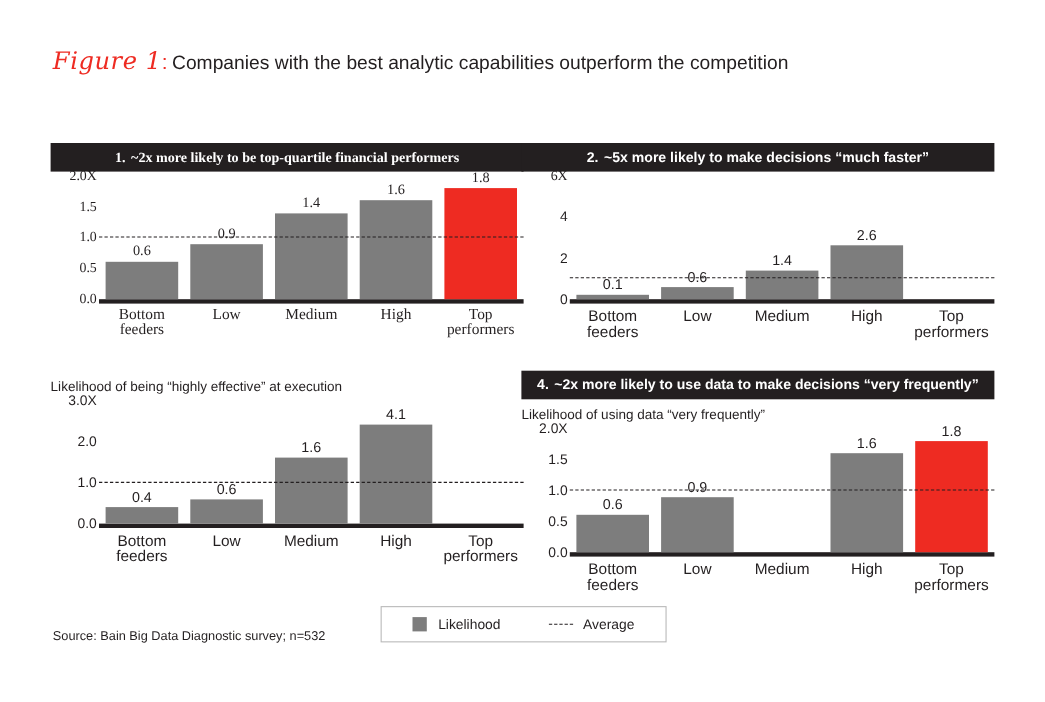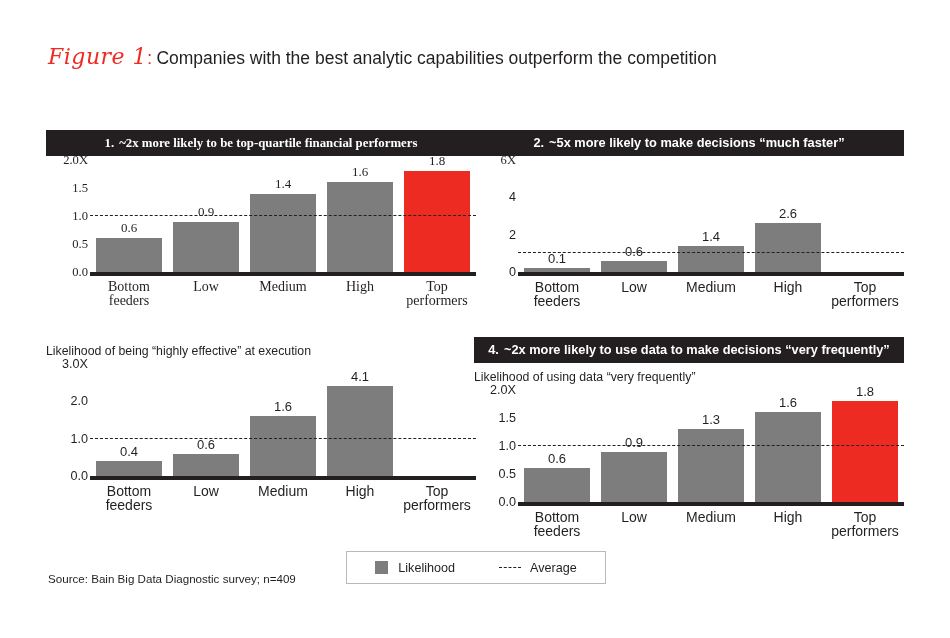--- a/index.html
+++ b/index.html
@@ -380,24 +380,20 @@
           <div>Bottom</div>
           <div>feeders</div>
         </div>
         <div class="bar-slot" style="left: 83px; height: 112px;">
           <div class="bar" style="height: 50.4px;"></div>
           <div class="bar-value" style="bottom: 52.4px;">0.9</div>
         </div>
         <div class="cat-label" style="left: 76px;">
           <div>Low</div>
         </div>
-        <div class="bar-slot" style="left: 160px; height: 112px;">
-          <div class="bar" style="height: 72.8px;"></div>
-          <div class="bar-value" style="bottom: 74.8px;">1.3</div>
-        </div>
         <div class="cat-label" style="left: 153px;">
           <div>Medium</div>
         </div>
         <div class="bar-slot" style="left: 237px; height: 112px;">
           <div class="bar" style="height: 89.6px;"></div>
           <div class="bar-value" style="bottom: 91.6px;">1.6</div>
         </div>
         <div class="cat-label" style="left: 230px;">
           <div>High</div>
         </div>
@@ -417,13 +413,13 @@
   <div class="legend-item">
     <span class="legend-swatch"></span>
     <span>Likelihood</span>
   </div>
   <div class="legend-item">
     <span class="legend-dash"></span>
     <span>Average</span>
   </div>
 </div>
 
-<div id="source-note">Source: Bain Big Data Diagnostic survey; n=409</div>
+<div id="source-note">Source: Bain Big Data Diagnostic survey; n=532</div>
 
 </body></html>

